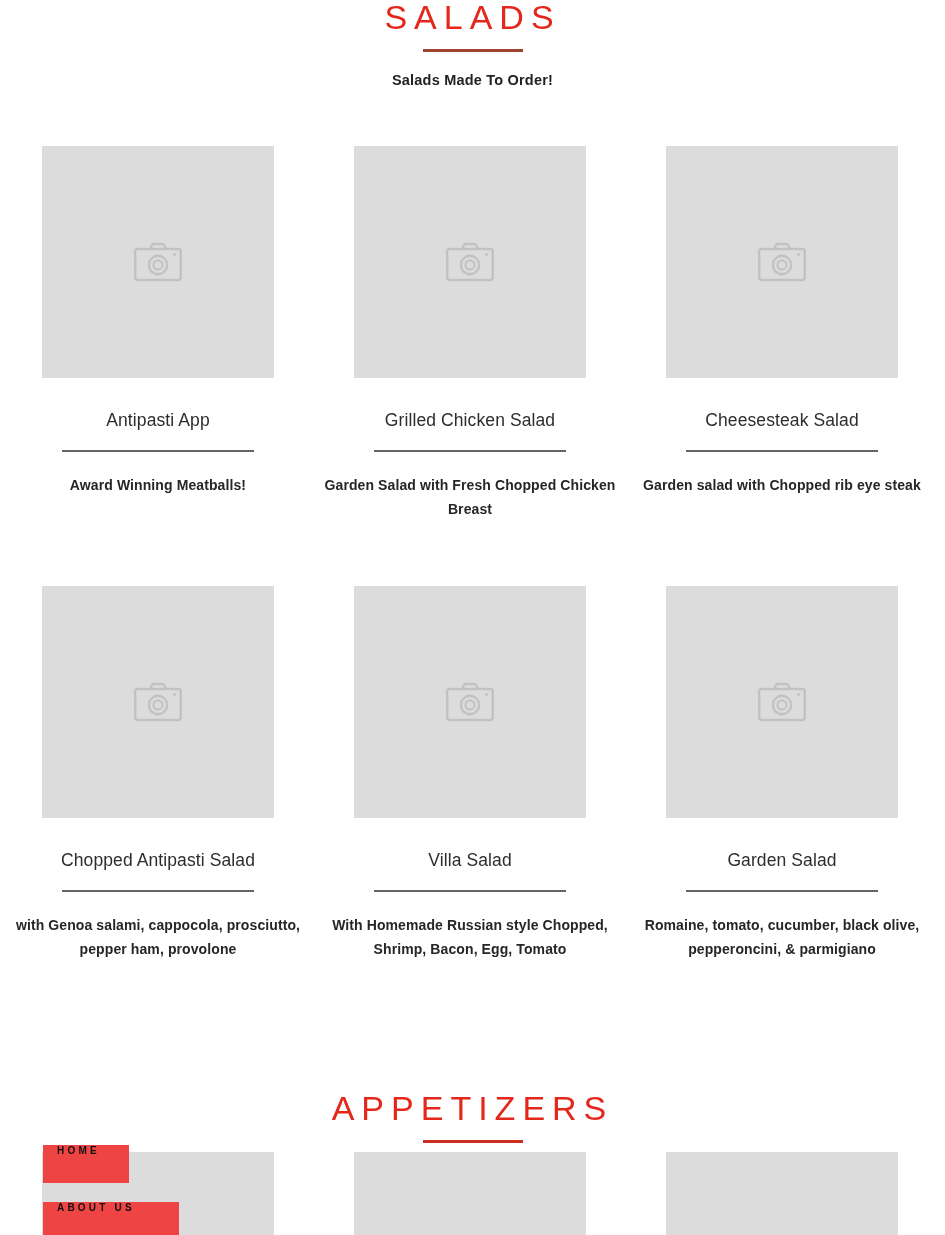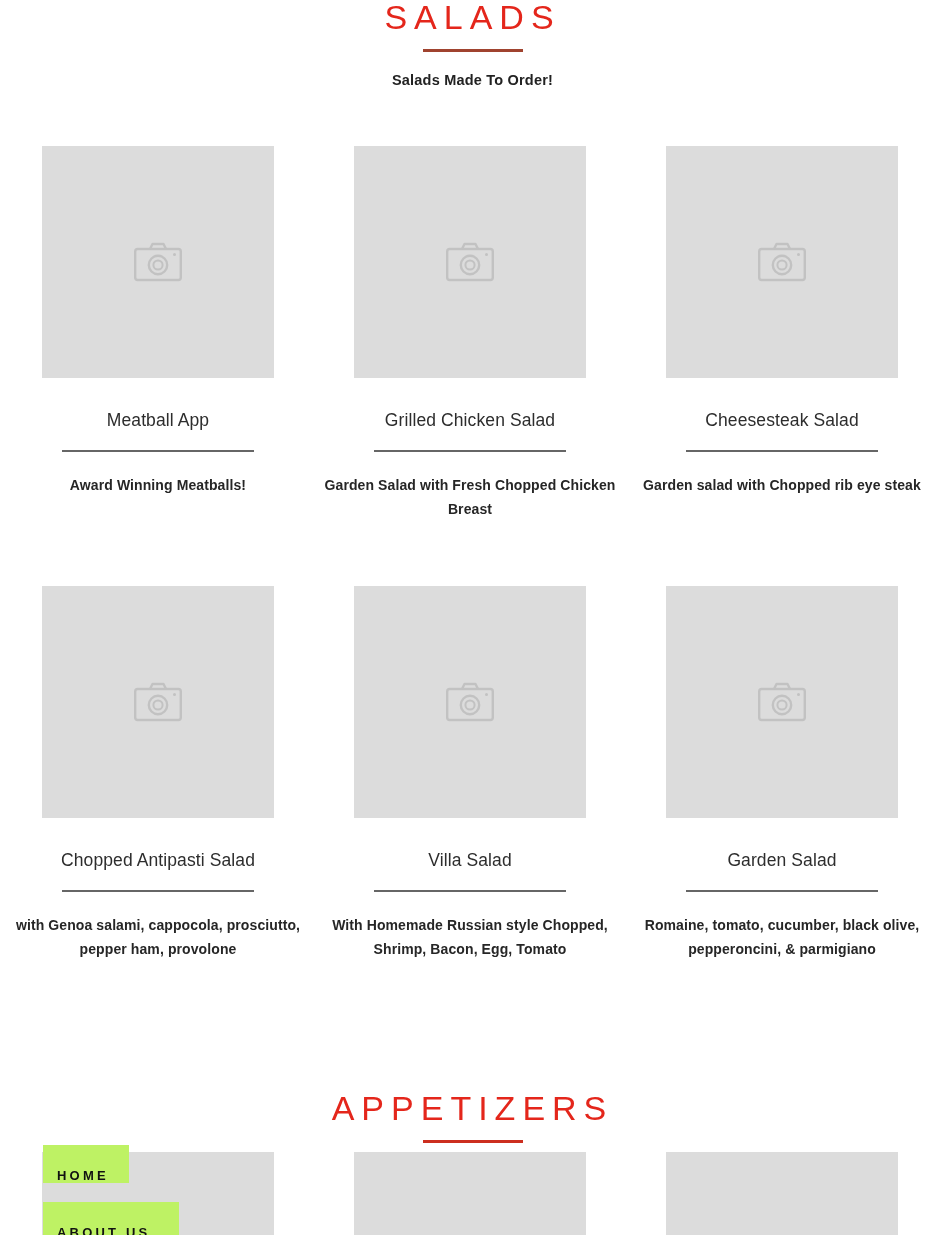--- a/index.html
+++ b/index.html
@@ -114,28 +114,28 @@
     margin-right: auto;
   }
 
   
   .nav-overlay {
     position: absolute;
     left: 43px;
     z-index: 50;
   }
   .nav-item {
-    background: #bef264;
+    background: #ef4444;
     color: #111111;
-    font-size: 13px;
+    font-size: 10px;
     font-weight: 700;
     letter-spacing: 3.2px;
     text-transform: uppercase;
     display: flex;
-    align-items: flex-end;
+    align-items: flex-start;
     box-sizing: border-box;
     padding: 0 14px;
   }
   #nav-home   { position: absolute; left: 0; top: 1145px; width: 86px; height: 38px; }
   #nav-about  { position: absolute; left: 0; top: 1202px; width: 136px; height: 38px; }
 </style>
 </head>
 <body>
 
 <div class="page">
@@ -151,21 +151,21 @@
     <div class="cell c0">
       <div class="thumb">
         <svg width="48" height="40" viewBox="0 0 48 40" aria-hidden="true">
           <rect x="1.2" y="7" width="45.6" height="31" rx="2.5" fill="none" stroke="#c2c2c2" stroke-width="2.4"></rect>
           <path d="M16 7 L18.5 2 L29.5 2 L32 7" fill="none" stroke="#c2c2c2" stroke-width="2.4" stroke-linejoin="round"></path>
           <circle cx="24" cy="23" r="9.2" fill="none" stroke="#c2c2c2" stroke-width="2.4"></circle>
           <circle cx="24" cy="23" r="4.6" fill="none" stroke="#c2c2c2" stroke-width="2"></circle>
           <circle cx="40.5" cy="12.5" r="1.5" fill="#c2c2c2"></circle>
         </svg>
       </div>
-      <div class="item-title">Meatball App</div>
+      <div class="item-title">Antipasti App</div>
       <div class="item-rule"></div>
       <div class="item-desc">Award Winning Meatballs!</div>
     </div>
 
     <div class="cell c1">
       <div class="thumb">
         <svg width="48" height="40" viewBox="0 0 48 40" aria-hidden="true">
           <rect x="1.2" y="7" width="45.6" height="31" rx="2.5" fill="none" stroke="#c2c2c2" stroke-width="2.4"></rect>
           <path d="M16 7 L18.5 2 L29.5 2 L32 7" fill="none" stroke="#c2c2c2" stroke-width="2.4" stroke-linejoin="round"></path>
           <circle cx="24" cy="23" r="9.2" fill="none" stroke="#c2c2c2" stroke-width="2.4"></circle>

